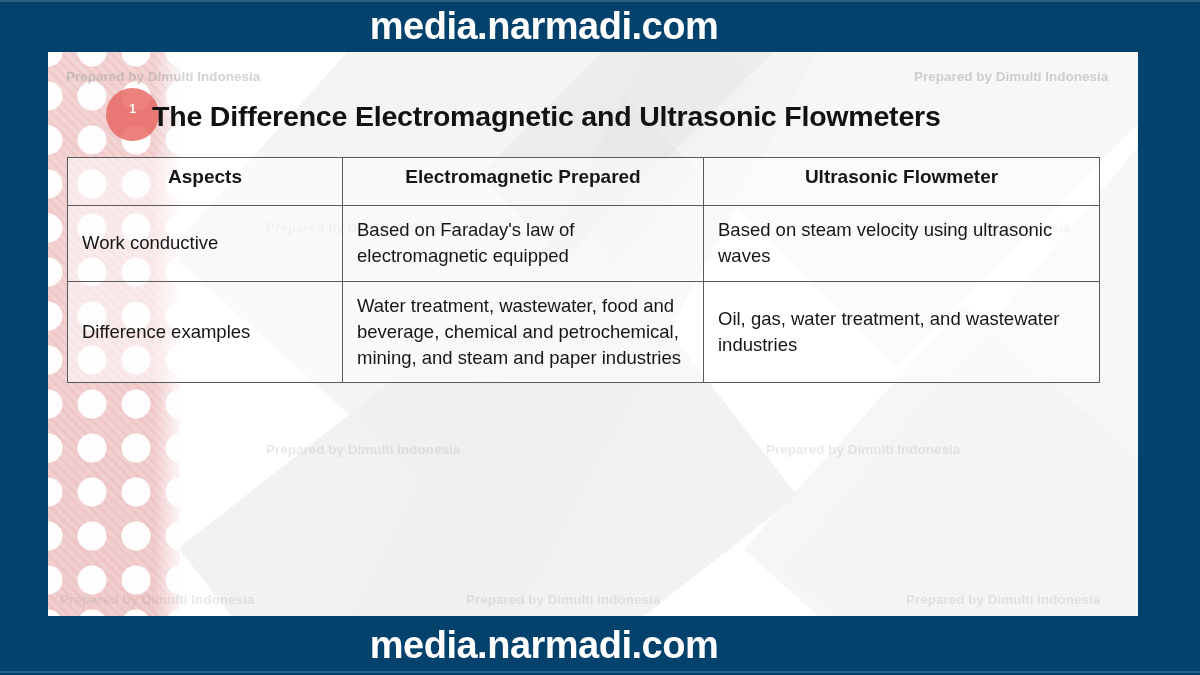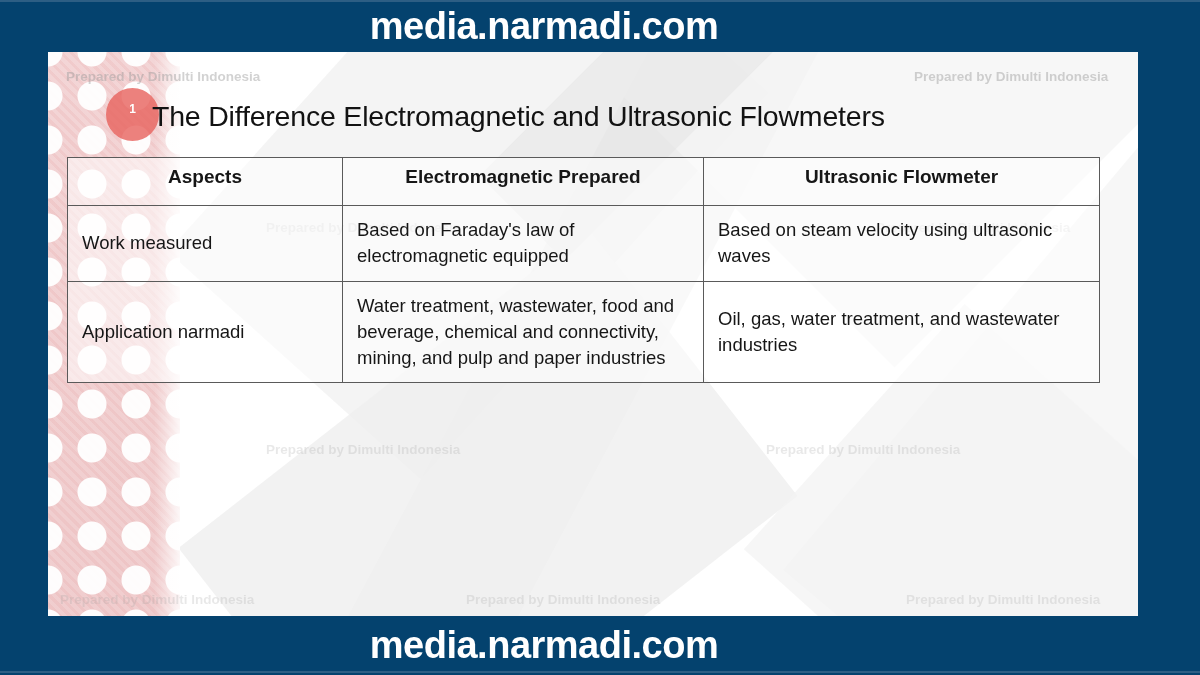--- a/index.html
+++ b/index.html
@@ -84,21 +84,21 @@
     position:absolute; left:58px; top:-2px;
     width:53px; height:53px; border-radius:50%;
     background:rgba(231,97,92,.80);
     display:flex; align-items:flex-start; justify-content:center;
     padding-top:14px;
     color:#ffffff; font-size:12px; font-weight:bold;
   }
   .title{
     position:absolute; left:104px; top:0; height:52px;
     display:flex; align-items:center;
-    font-size:28.5px; font-weight:normal; color:#121212;
+    font-size:28.5px; font-weight:bold; color:#121212;
     letter-spacing:-.2px;
   }
 
   
   table.cmp{
     position:absolute; left:19px; top:105px;
     width:1032px;
     border-collapse:collapse;
     z-index:4;
     background:rgba(255,255,255,.55);
@@ -175,27 +175,27 @@
       </colgroup>
     <thead>
       <tr>
         <th>Aspects</th>
         <th>Electromagnetic Prepared</th>
         <th>Ultrasonic Flowmeter</th>
       </tr>
     </thead>
     <tbody id="table-body">
         <tr>
-          <td>Work measured</td>
+          <td>Work conductive</td>
           <td>Based on Faraday's law of electromagnetic equipped</td>
           <td>Based on steam velocity using ultrasonic waves</td>
         </tr>
         <tr>
-          <td>Application narmadi</td>
-          <td>Water treatment, wastewater, food and beverage, chemical and connectivity, mining, and pulp and paper industries</td>
+          <td>Difference examples</td>
+          <td>Water treatment, wastewater, food and beverage, chemical and petrochemical, mining, and steam and paper industries</td>
           <td>Oil, gas, water treatment, and wastewater industries</td>
         </tr>
       </tbody>
   </table>
 
 </div>
 
 <div class="brandbar bottom">
   <span>media.narmadi.com</span>
 </div>

